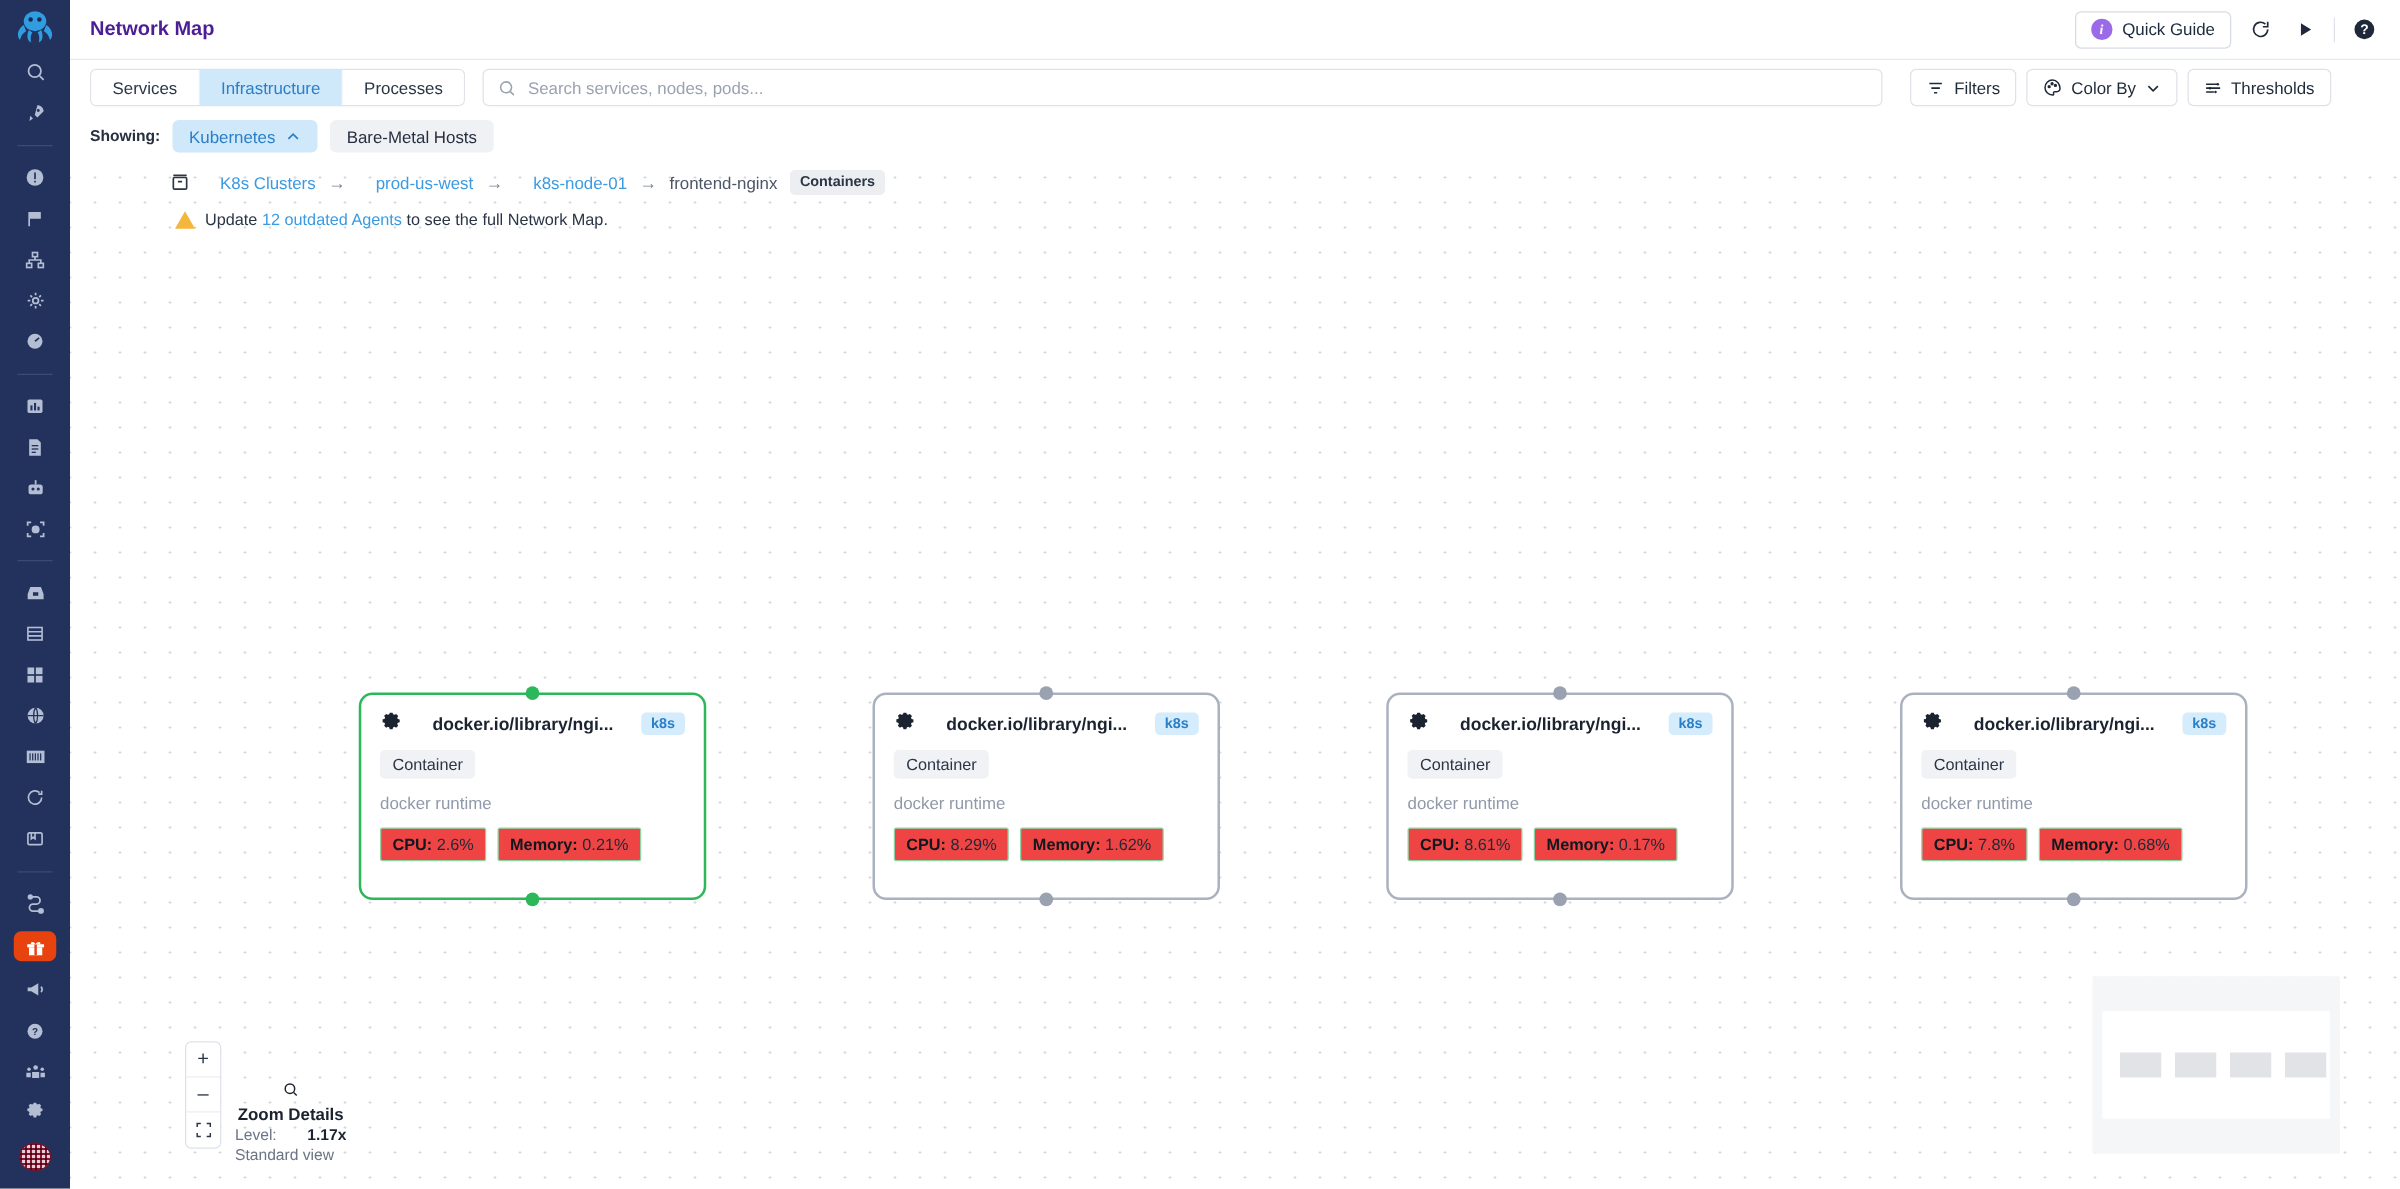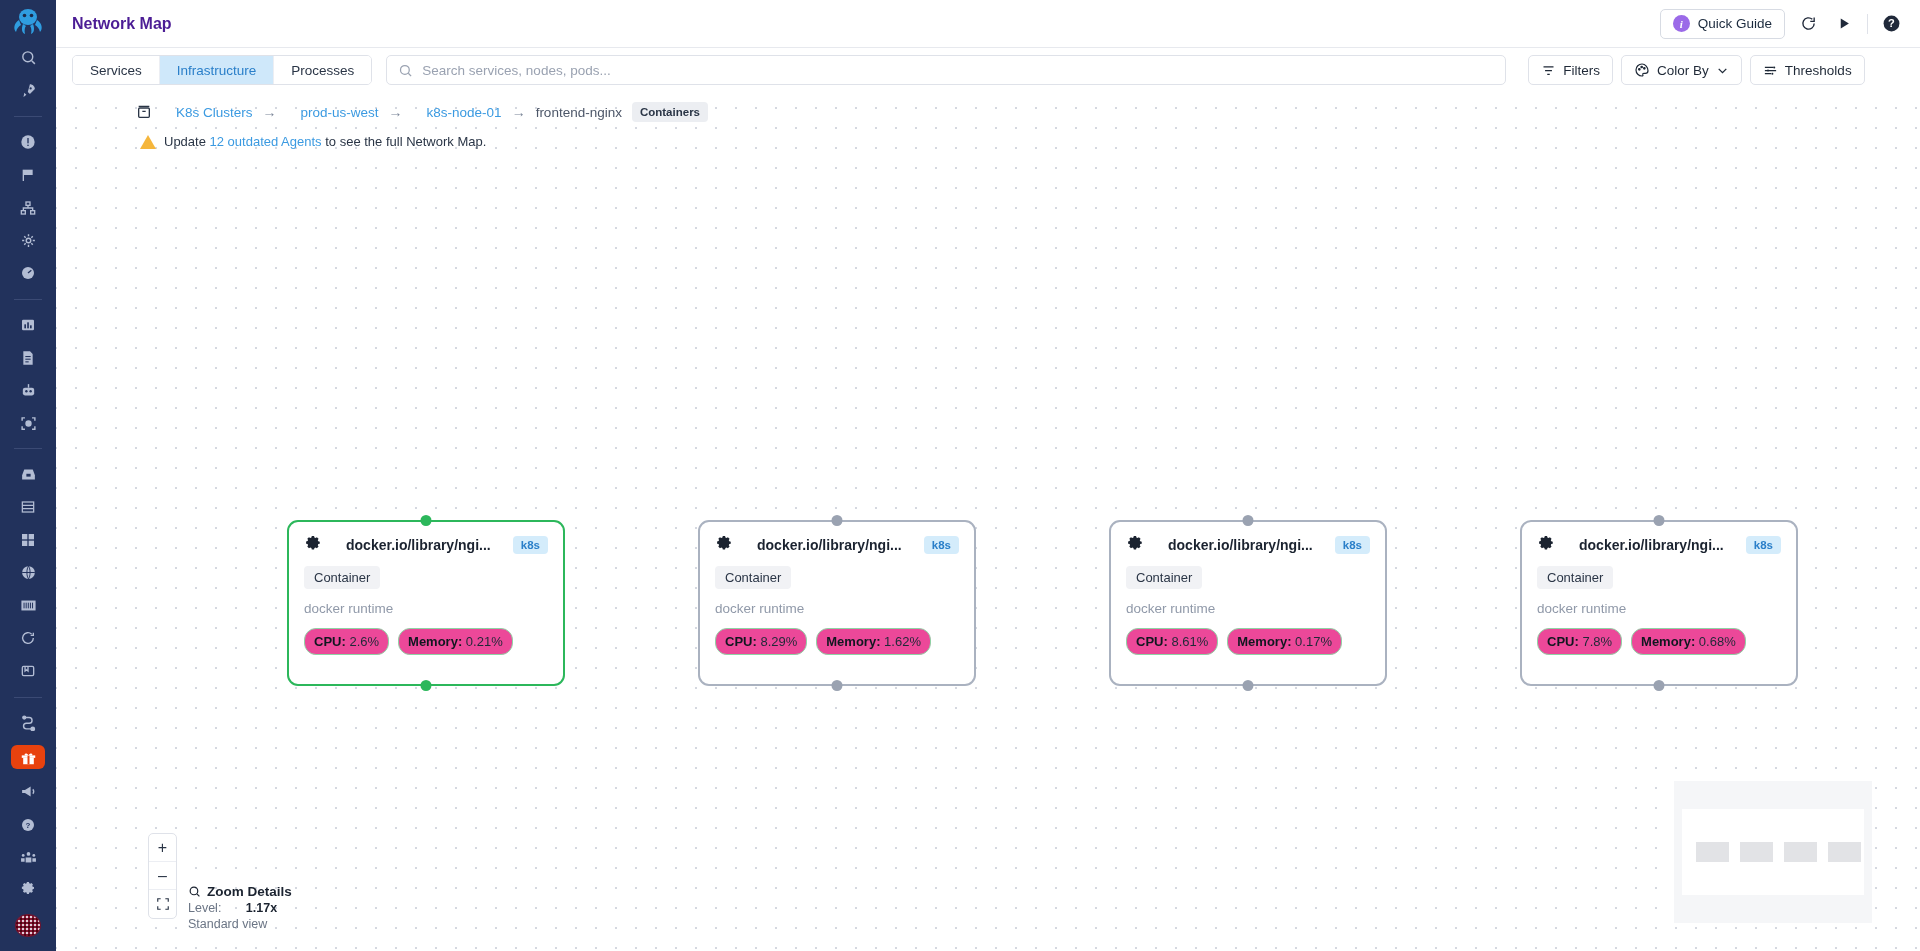--- a/index.html
+++ b/index.html
@@ -189,41 +189,41 @@
     font-size: 11.5px; font-weight: bold; border-radius: 4px; padding: 3px 8px;
   }
   .type-chip {
     display: inline-block; margin-top: 12px;
     background: #f1f2f5; color: #2a3546;
     font-size: 13px; border-radius: 4px; padding: 4px 10px;
   }
   .runtime { margin-top: 12px; font-size: 13.5px; color: #9099a9; }
   .metrics { display: flex; gap: 9px; margin-top: 12px; }
   .metric {
-    border: 1px solid #8fd3a5; background: #ec4899; border-radius: 12px;
+    border: 1px solid #8fd3a5; background: #ef4444; border-radius: 2px;
     font-size: 13px; color: #1f2937; padding: 5px 9px; white-space: nowrap;
   }
   .metric b { font-weight: bold; color: #10171f; }
 
   
   .zoomctl {
     position: absolute; left: 92px; bottom: 32px;
     width: 29px; border: 1px solid #dfe2e9; border-radius: 5px;
     background: #fff; overflow: hidden;
   }
   .zoomctl div {
     height: 28px; display: flex; align-items: center; justify-content: center;
     font-size: 16px; color: #2a3546; border-bottom: 1px solid #eceef3;
   }
   .zoomctl div:last-child { border-bottom: none; }
 
   .zoominfo { position: absolute; left: 132px; bottom: 20px; }
   .zi-title {
     display: flex; align-items: center; gap: 6px;
-    font-size: 13.5px; font-weight: bold; color: #1b2330;
+    font-size: 13.5px; font-weight: bold; color: #1b2330; flex-direction: column;
   }
   .zi-line { font-size: 12.5px; color: #6b7585; margin-top: 2px; }
   .zi-line b { color: #1b2330; font-weight: bold; margin-left: 21px; }
 
   
   .minimap {
     position: absolute; right: 48px; bottom: 28px;
     width: 198px; height: 142px; background: #f5f6f8;
   }
   .minimap-view {
@@ -518,20 +518,32 @@
             <path d="M3 7h14M3 12h18M3 17h10"></path>
             <circle cx="18" cy="7" r="1.6" fill="currentColor" stroke="none"></circle>
             <circle cx="8" cy="12" r="1.6" fill="currentColor" stroke="none"></circle>
             <circle cx="15" cy="17" r="1.6" fill="currentColor" stroke="none"></circle>
           </svg>
         </span>
         <span>Thresholds</span>
       </div>
     </div>
 
+    <div class="showing-row">
+      <span class="showing-label">Showing:</span>
+      <div class="pill active">
+        <span>Kubernetes</span>
+        <span style="display:flex">
+          <svg width="13" height="13" viewBox="0 0 24 24" fill="none" stroke="currentColor" stroke-width="2.6">
+            <path d="M5 15l7-7 7 7"></path>
+          </svg>
+        </span>
+      </div>
+      <div class="pill">Bare-Metal Hosts</div>
+    </div>
 
     <div class="canvas">
 
       <div class="breadcrumb">
         <span class="bc-icon">
           <svg width="16" height="16" viewBox="0 0 24 24" fill="none" stroke="currentColor" stroke-width="2">
             <rect x="4" y="6" width="16" height="14" rx="1.5"></rect>
               <path d="M4 3.5h16M9.5 11h5"></path>
           </svg>
         </span>

